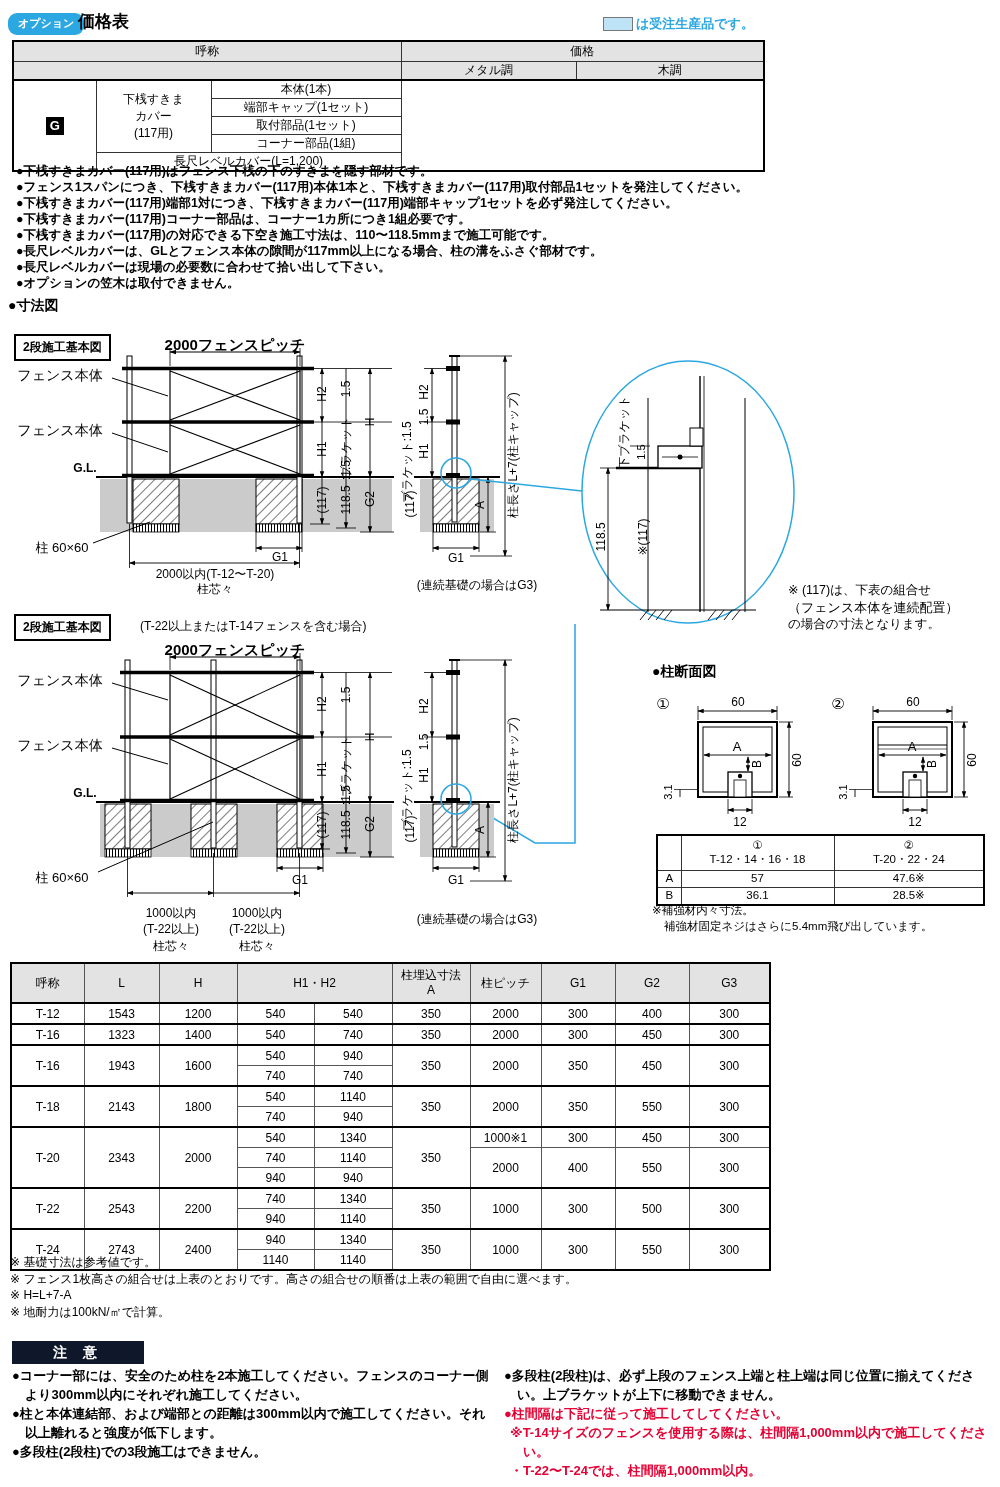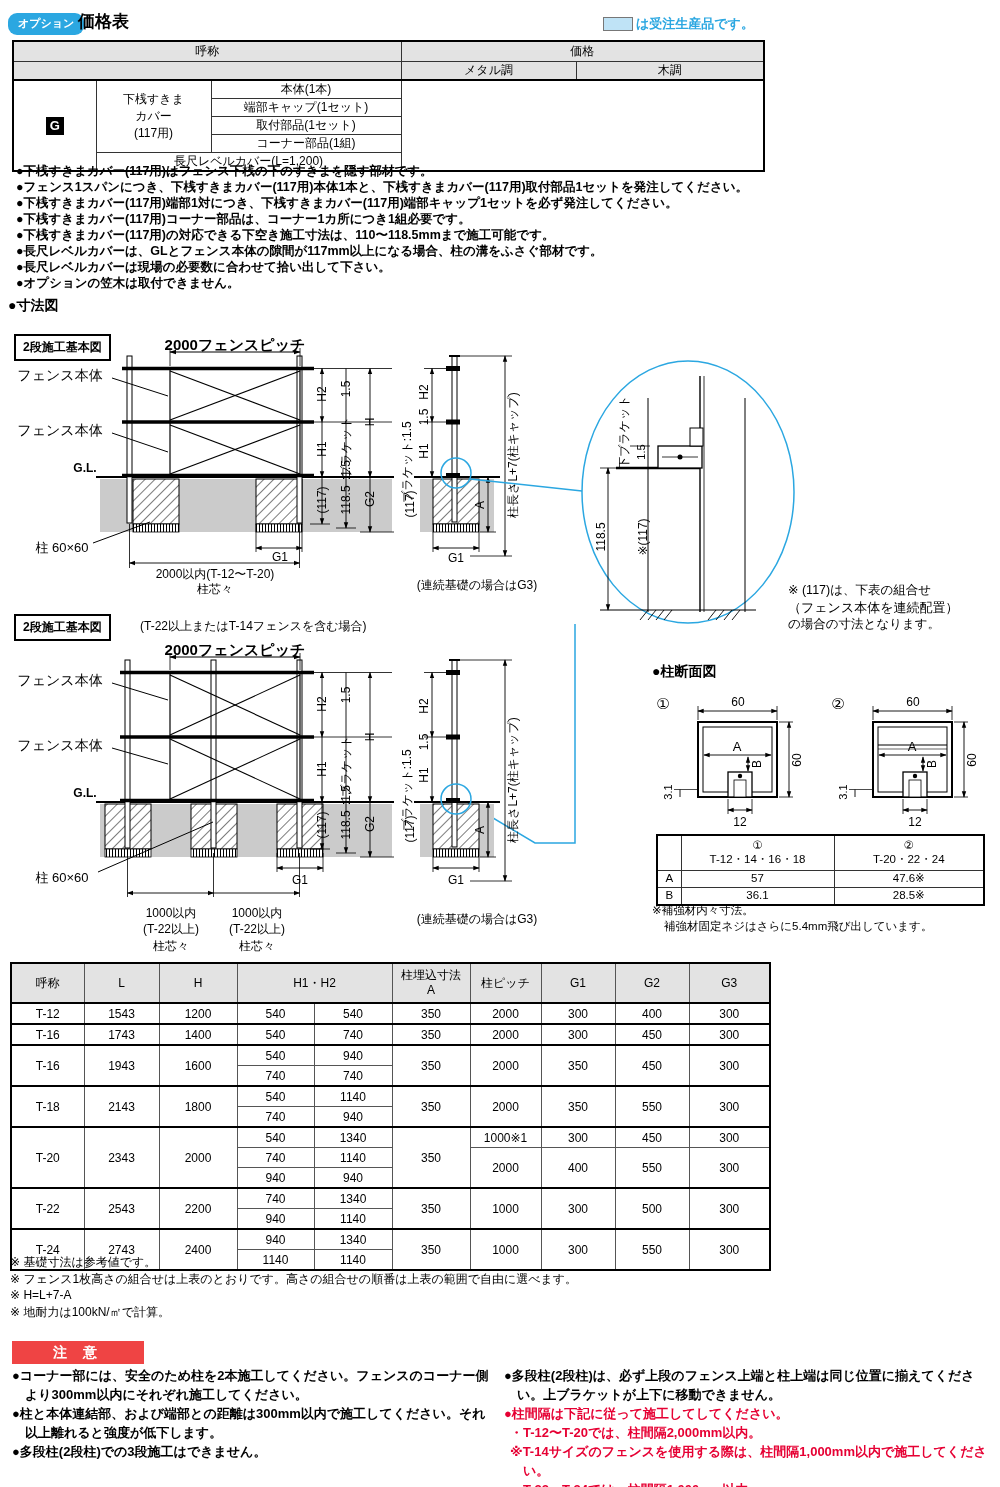--- a/index.html
+++ b/index.html
@@ -45,21 +45,21 @@
   table.dtable { position:absolute; left:10px; top:962px; border-collapse:collapse; border:2px solid #000; table-layout:fixed; }
   table.dtable td,table.dtable th { border:1px solid #555; font-size:12px; font-weight:normal; text-align:center; padding:0; }
   table.dtable th { background:#e3e3e3; height:38px; line-height:1.25; }
   table.dtable td { height:19px; }
   table.dtable tr.gs td { border-top:2px solid #000; }
 
   .dim-notes { position:absolute; left:10px; top:1254px; font-size:12px; }
   .dim-notes div { line-height:16.5px; }
 
   
-  .caution-box { position:absolute; left:12px; top:1341px; width:132px; height:23px; background:#ef4444; color:#fff;
+  .caution-box { position:absolute; left:12px; top:1341px; width:132px; height:23px; background:#0f172a; color:#fff;
                  font-size:14px; font-weight:bold; text-align:center; line-height:23px; letter-spacing:6px; }
   .caut-col { position:absolute; top:1366px; font-size:13px; font-weight:bold; }
   .caut-col div { line-height:19px; padding-left:13px; text-indent:-13px; }
   .caut-col div.sub { padding-left:19px; text-indent:-13px; }
   .red { color:#e60033; }
 </style>
 </head>
 <body>
 
 <div class="page">
@@ -503,21 +503,21 @@
           <td>540</td>
       <td>540</td>
           <td>350</td>
       <td>2000</td>
           <td>300</td>
       <td>400</td>
           <td>300</td>
     </tr>
     <tr class="gs">
       <td>T-16</td>
-          <td>1743</td>
+          <td>1323</td>
       <td>1400</td>
           <td>540</td>
       <td>740</td>
           <td>350</td>
       <td>2000</td>
           <td>300</td>
       <td>450</td>
           <td>300</td>
     </tr>
     <tr class="gs">
@@ -620,19 +620,18 @@
 
   <div class="caution-box">注 意</div>
   <div class="caut-col" style="left:12px;width:484px">
     <div>●コーナー部には、安全のため柱を2本施工してください。フェンスのコーナー側より300mm以内にそれぞれ施工してください。</div>
     <div>●柱と本体連結部、および端部との距離は300mm以内で施工してください。それ以上離れると強度が低下します。</div>
     <div>●多段柱(2段柱)での3段施工はできません。</div>
   </div>
   <div class="caut-col" style="left:504px;width:492px">
     <div>●多段柱(2段柱)は、必ず上段のフェンス上端と柱上端は同じ位置に揃えてください。上ブラケットが上下に移動できません。</div>
     <div class="red">●柱間隔は下記に従って施工してしてください。</div>
-    <div class="red sub">・T-12〜T-20では、柱間隔2,000mm以内。</div>
     <div class="red sub">※T-14サイズのフェンスを使用する際は、柱間隔1,000mm以内で施工してください。</div>
     <div class="red sub">・T-22〜T-24では、柱間隔1,000mm以内。</div>
 
   </div>
 
 </div>
 
 </body></html>

